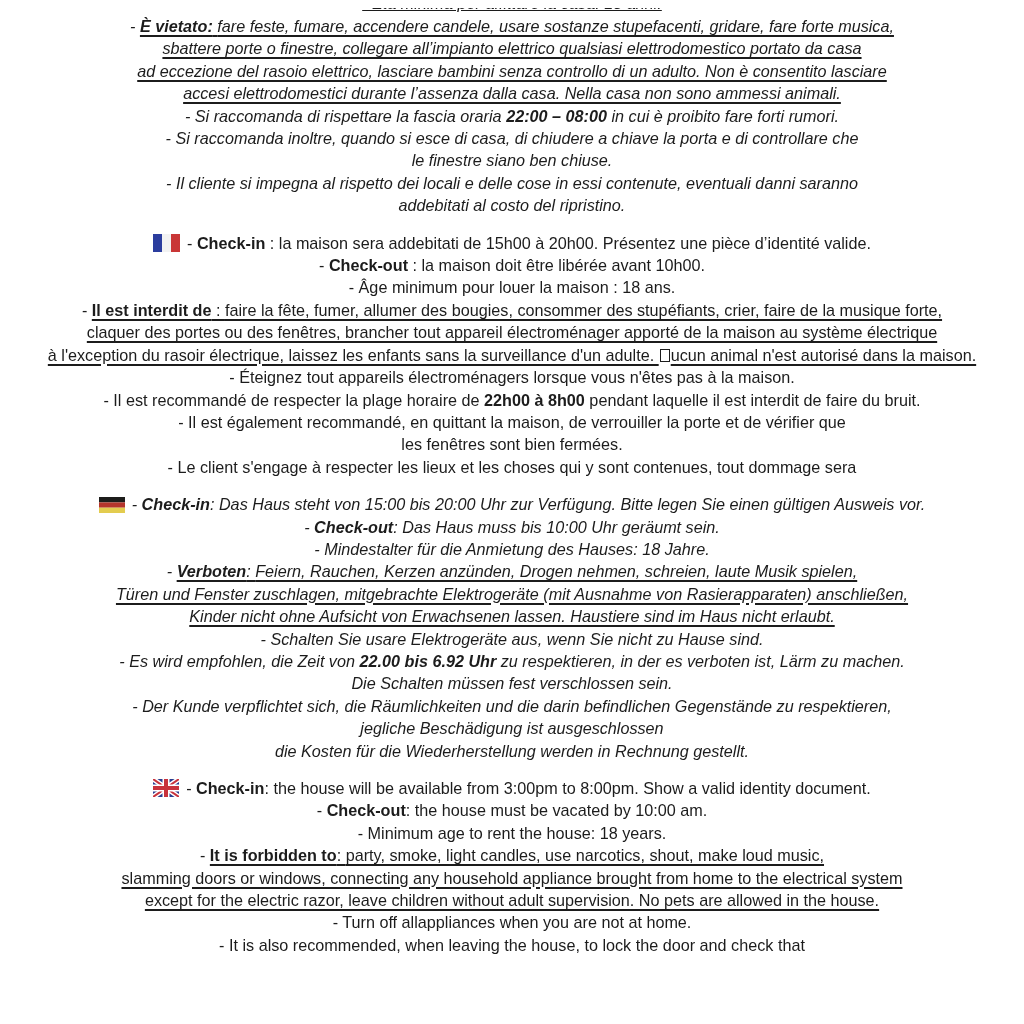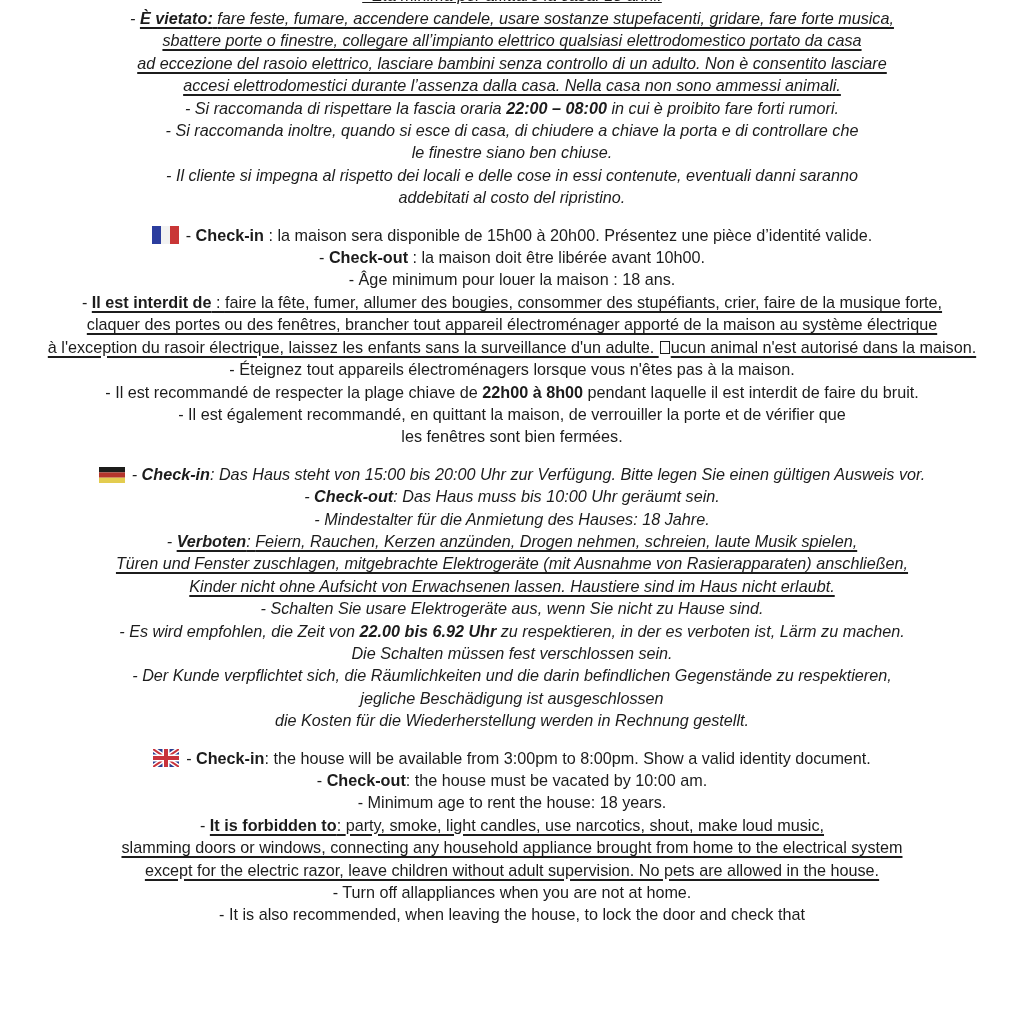--- a/index.html
+++ b/index.html
@@ -6,20 +6,21 @@
   .page{
     width:1024px;height:1024px;margin:0 auto;background:#ffffff;
     overflow:hidden;color:#1c1c1c;
     font-family:"Liberation Sans","DejaVu Sans",sans-serif;
   }
   .doc{
     text-align:center;
     font-size:16.2px;
     line-height:22.4px;
     padding:0 14px;
+    margin-top:8px;
   }
   .sec{margin-bottom:15px;}
   .sec.italic{font-style:italic;}
   .line{white-space:nowrap;}
   .b{font-weight:bold;}
   .u{text-decoration:underline;text-decoration-thickness:1.5px;text-underline-offset:2.5px;}
   .flag{display:inline-block;vertical-align:-3px;margin-right:7px;line-height:0;}
   .tofu{
     display:inline-block;
     width:0.62em;height:0.78em;
@@ -52,30 +53,31 @@
           <div class="line"><span>- Si raccomanda inoltre, quando si esce di casa, di chiudere a chiave la porta e di controllare che</span></div>
           <div class="line"><span>le finestre siano ben chiuse.</span></div>
           <div class="line"><span>- Il cliente si impegna al rispetto dei locali e delle cose in essi contenute, eventuali danni saranno</span></div>
           <div class="line"><span>addebitati al costo del ripristino.</span></div>
         </div>
         <div class="sec">
           <div class="line"><span class="flag"><svg width="27" height="18" viewBox="0 0 27 18">
                 <rect width="9" height="18" fill="#2b3d9e"></rect>
                 <rect x="9" width="9" height="18" fill="#f2f2f2"></rect>
                 <rect x="18" width="9" height="18" fill="#c93636"></rect>
-              </svg></span><span>- </span><span class="b">Check-in</span><span> : la maison sera disponible de 15h00 à 20h00. Présentez une pièce d’identité valide.</span></div>
+              </svg></span><span>- </span><span class="b">Check-in</span><span> : la maison sera addebitati de 15h00 à 20h00. Présentez une pièce d’identité valide.</span></div>
           <div class="line"><span>- </span><span class="b">Check-out</span><span> : la maison doit être libérée avant 10h00.</span></div>
           <div class="line"><span>- Âge minimum pour louer la maison : 18 ans.</span></div>
           <div class="line"><span>- </span><span class="b u">Il est interdit de</span><span class="u"> : </span><span class="u">faire la fête, fumer, allumer des bougies, consommer des stupéfiants, crier, faire de la musique forte,</span></div>
           <div class="line"><span class="u">claquer des portes ou des fenêtres, brancher tout appareil électroménager apporté de la maison au système électrique</span></div>
           <div class="line"><span class="u">à l'exception du rasoir électrique, laissez les enfants sans la surveillance d'un adulte. </span><span class="u tofu"></span><span class="u">ucun animal n'est autorisé dans la maison.</span></div>
           <div class="line"><span>- Éteignez tout appareils électroménagers lorsque vous n'êtes pas à la maison.</span></div>
-          <div class="line"><span>- Il est recommandé de respecter la plage chiave de </span><span class="b">22h00 à 8h00</span><span> pendant laquelle il est interdit de faire du bruit.</span></div>
+          <div class="line"><span>- Il est recommandé de respecter la plage horaire de </span><span class="b">22h00 à 8h00</span><span> pendant laquelle il est interdit de faire du bruit.</span></div>
           <div class="line"><span>- Il est également recommandé, en quittant la maison, de verrouiller la porte et de vérifier que</span></div>
           <div class="line"><span>les fenêtres sont bien fermées.</span></div>
+          <div class="line"><span>- Le client s'engage à respecter les lieux et les choses qui y sont contenues, tout dommage sera</span></div>
         </div>
         <div class="sec italic">
           <div class="line"><span class="flag"><svg width="26" height="16" viewBox="0 0 26 16">
                 <rect width="26" height="5.4" fill="#1d1d1b"></rect>
                 <rect y="5.4" width="26" height="5.3" fill="#b5352c"></rect>
                 <rect y="10.7" width="26" height="5.3" fill="#e3cc4f"></rect>
               </svg></span><span>- </span><span class="b">Check-in</span><span>: Das Haus steht von 15:00 bis 20:00 Uhr zur Verfügung. Bitte legen Sie einen gültigen Ausweis vor.</span></div>
           <div class="line"><span>- </span><span class="b">Check-out</span><span>: Das Haus muss bis 10:00 Uhr geräumt sein.</span></div>
           <div class="line"><span>- Mindestalter für die Anmietung des Hauses: 18 Jahre.</span></div>
           <div class="line"><span>- </span><span class="b u">Verboten</span><span class="u">: </span><span class="u">Feiern, Rauchen, Kerzen anzünden, Drogen nehmen, schreien, laute Musik spielen,</span></div>

